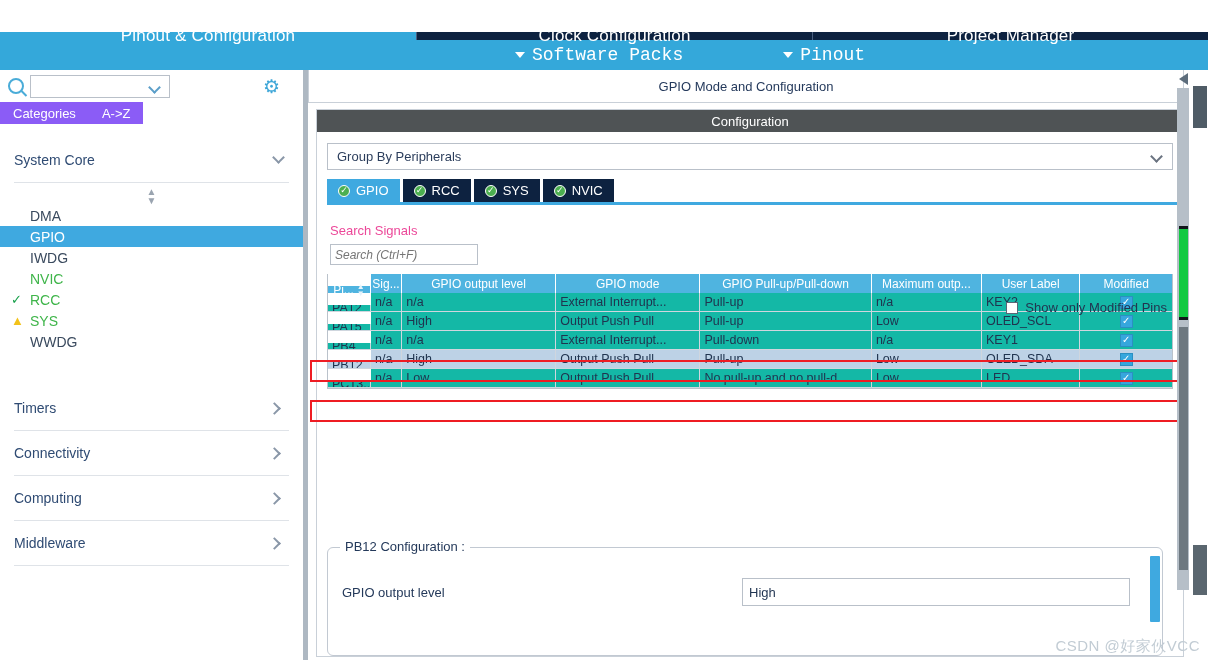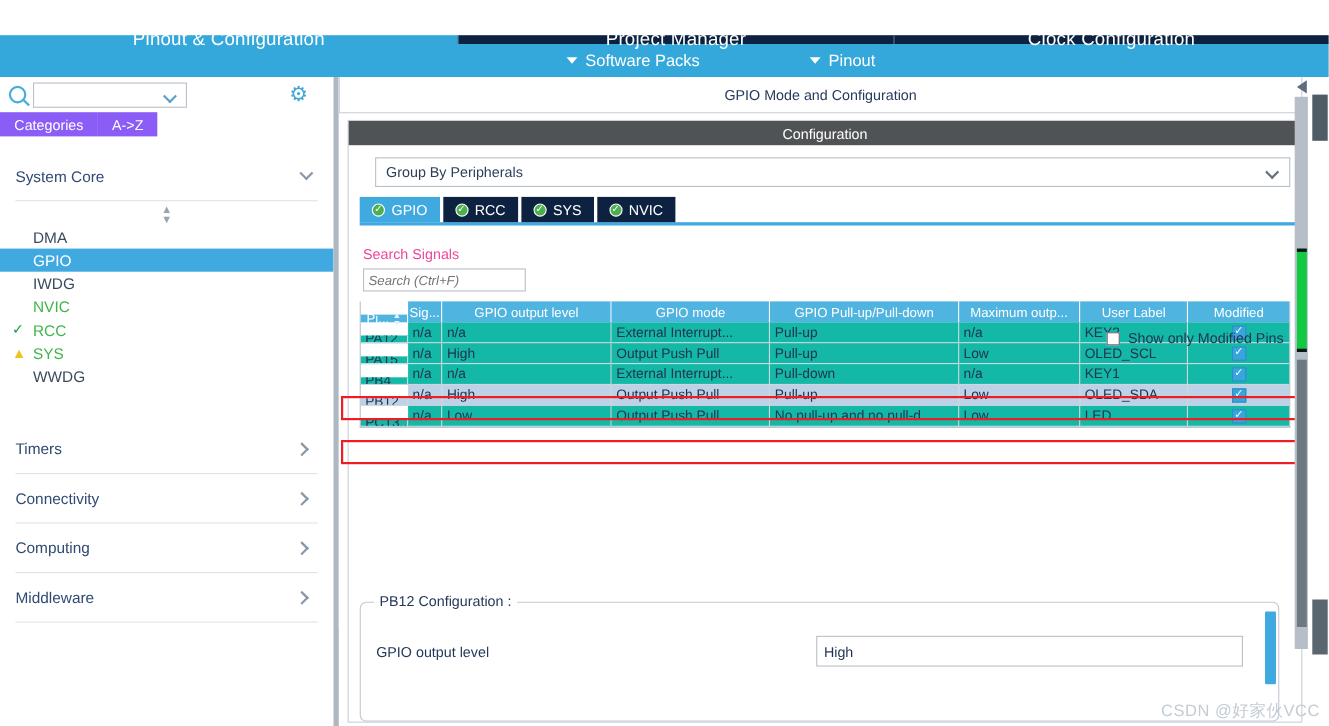--- a/index.html
+++ b/index.html
@@ -23,21 +23,21 @@
     border-right:1px solid #4a5f80;
     margin-top:32px;
   }
   .maintab.active { background:#34a8da; flex:0 0 417px; }
   .maintab.dark    { background:#0d2240; flex:1 1 0; }
   .maintab.dark:last-child { border-right:none; }
 
   
   #subbar {
     height:30px; background:#34a8da; display:flex; align-items:center;
-    color:#ffffff; font-size:15px;
+    color:#ffffff; font-size:18px;font-family:Liberation Mono, monospace;
   }
   #subbar .sub { display:flex; align-items:center; gap:7px; }
   #subbar .sub.sp { margin-left:515px; }
   #subbar .sub.pin { margin-left:100px; }
   .chev-d {
     display:inline-block; width:0;height:0;
     border-left:5px solid transparent;border-right:5px solid transparent;
     border-top:6px solid #ffffff;
   }
 
@@ -116,21 +116,21 @@
      border-top:6px solid transparent;border-bottom:6px solid transparent;border-right:9px solid #5d6d7c;}
   .tri-r {position:absolute;top:18px;right:2px;width:0;height:0;
      border-top:6px solid transparent;border-bottom:6px solid transparent;border-left:9px solid #4f5f6e;}
 
   #cfgwrap { margin:6px 24px 0 8px; border:1px solid #c9d0d8; background:#fff; height:548px; position:relative;}
   #cfgtitle {
     height:22px;background:#4f5355;color:#ffffff;font-size:13px;
     display:flex;align-items:center;justify-content:center;
   }
   #groupsel {
-    margin:11px 10px 0 24px; height:27px; border:1px solid #b9c0c9; background:#fff;
+    margin:11px 10px 0 10px; height:27px; border:1px solid #b9c0c9; background:#fff;
     display:flex;align-items:center;padding:0 9px;font-size:13px;color:#2c3e5c;
     position:relative;
   }
   #groupsel .cv {position:absolute;right:11px;top:8px;width:9px;height:9px;
     border-right:2px solid #6a7380;border-bottom:2px solid #6a7380;transform:rotate(45deg);}
 
   #ptabs { display:flex; margin:9px 0 0 10px; border-bottom:3px solid #3fa9e0; }
   .ptab {
     height:23px; display:flex; align-items:center; gap:6px; padding:0 11px;
     font-size:13px; color:#ffffff; margin-right:3px;
@@ -228,24 +228,24 @@
   }
 </style>
 </head>
 <body>
 
 <div id="topbar">
   <div class="maintab active">
     <span>Pinout &amp; Configuration</span>
   </div>
   <div class="maintab dark">
+    <span>Clock Configuration</span>
+  </div>
+  <div class="maintab dark">
     <span>Project Manager</span>
-  </div>
-  <div class="maintab dark">
-    <span>Clock Configuration</span>
   </div>
 </div>
 
 <div id="subbar">
   <div class="sub sp">
     <span class="chev-d"></span>
     <span>Software Packs</span>
   </div>
   <div class="sub pin">
     <span class="chev-d"></span>

